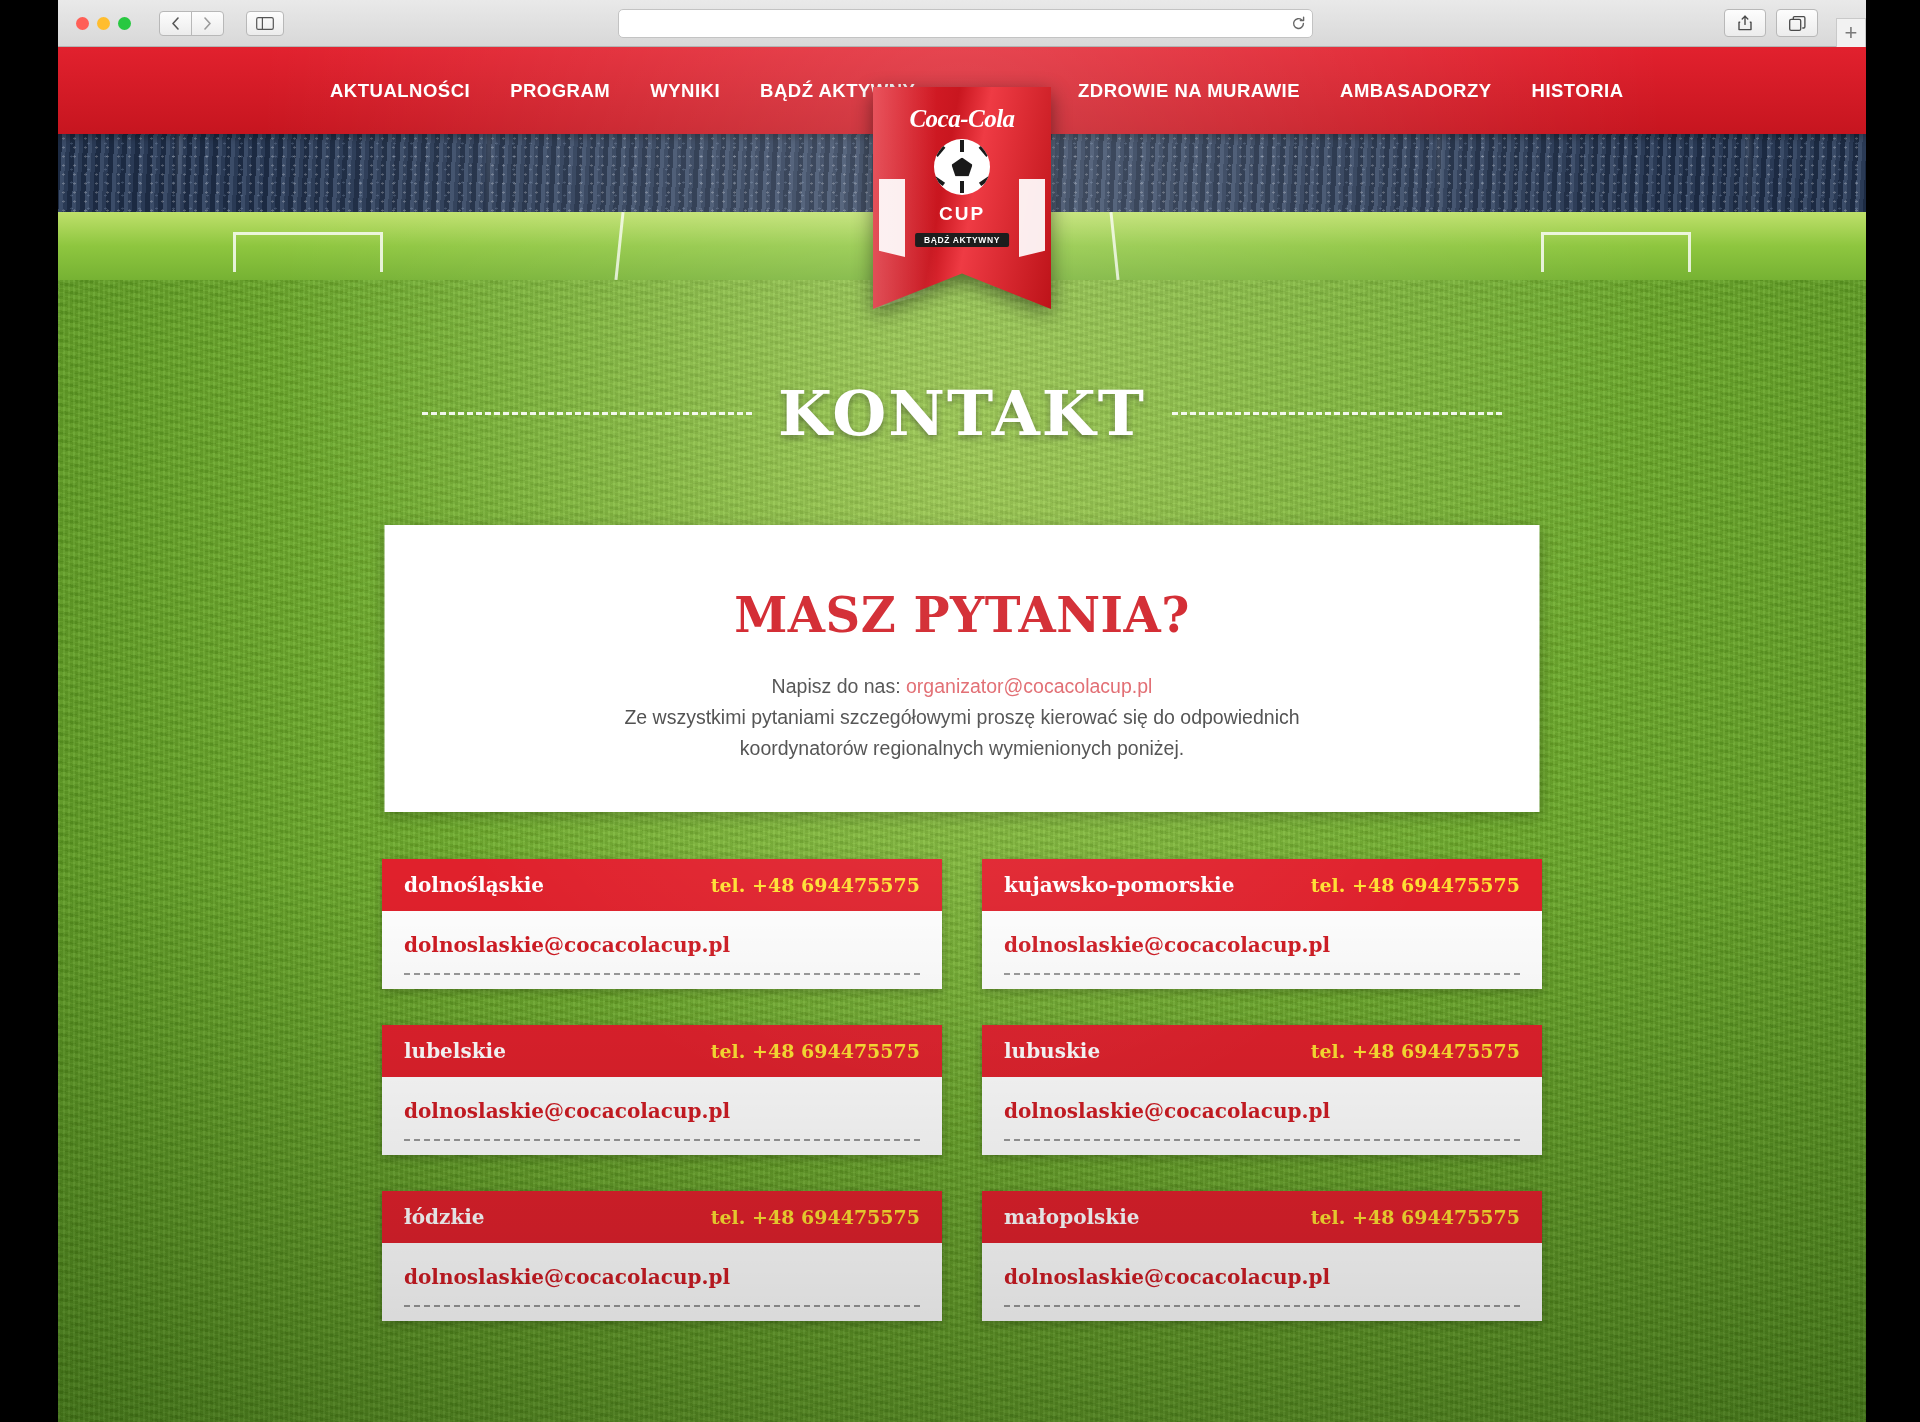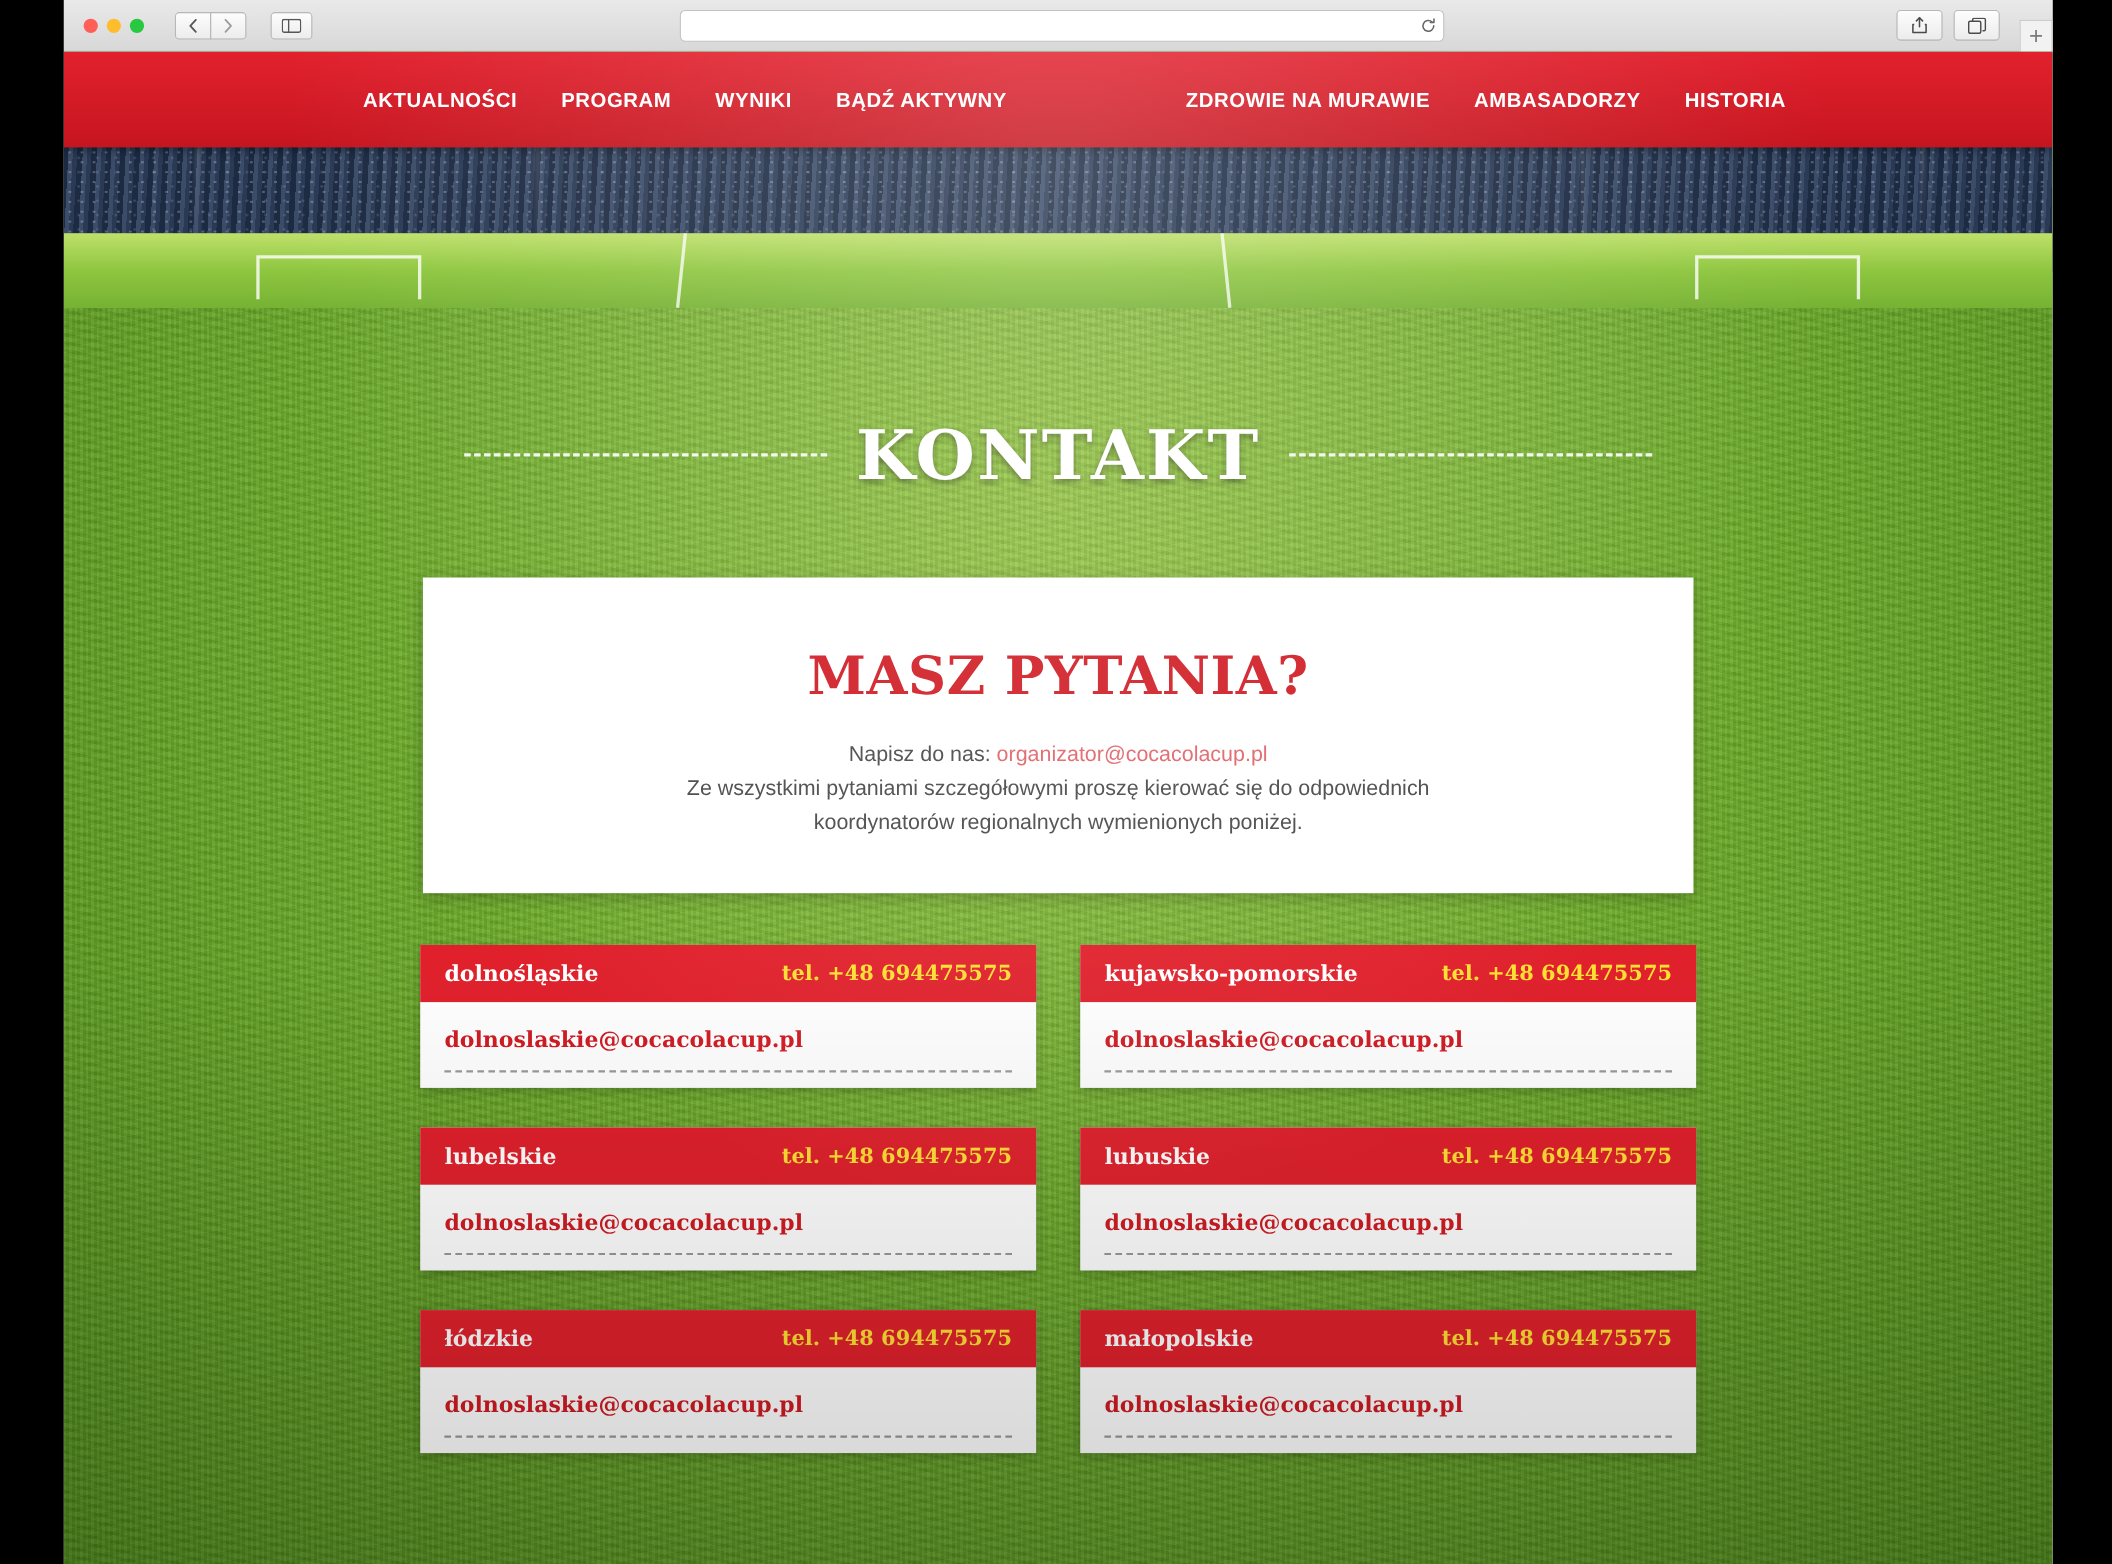--- a/index.html
+++ b/index.html
@@ -433,20 +433,37 @@
           <a class="navlink" href="#">BĄDŹ AKTYWNY</a>
         </div>
         <div class="nav-right">
           <a class="navlink" href="#">ZDROWIE NA MURAWIE</a>
           <a class="navlink" href="#">AMBASADORZY</a>
           <a class="navlink" href="#">HISTORIA</a>
         </div>
       </div>
     </div>
 
+    <div class="logo-flag">
+      <div class="flag-body"></div>
+      <div class="flag-white-l"></div>
+      <div class="flag-white-r"></div>
+      <div class="flag-shine"></div>
+      <div class="logo-script">Coca-Cola</div>
+      <div class="ball">
+        <div class="seam" style="left:4px; top:6px; transform:rotate(40deg)"></div>
+        <div class="seam" style="right:4px; top:6px; transform:rotate(-40deg)"></div>
+        <div class="seam" style="left:50%; bottom:2px; transform:translateX(-50%)"></div>
+        <div class="seam" style="left:3px; bottom:8px; transform:rotate(-55deg)"></div>
+        <div class="seam" style="right:3px; bottom:8px; transform:rotate(55deg)"></div>
+        <div class="seam" style="left:50%; top:1px; transform:translateX(-50%)"></div>
+      </div>
+      <div class="cup-text">CUP</div>
+      <div class="cup-sub">BĄDŹ AKTYWNY</div>
+    </div>
 
     <div class="kontakt-wrap">
       <div class="dash-line"></div>
       <div class="kontakt-title">KONTAKT</div>
       <div class="dash-line"></div>
     </div>
 
     <div class="qcard">
       <h2>MASZ PYTANIA?</h2>
       <p>

